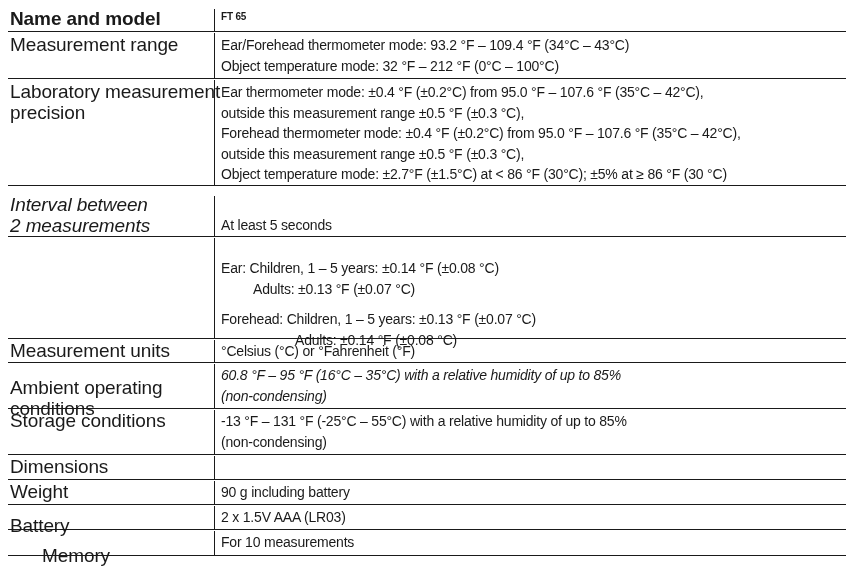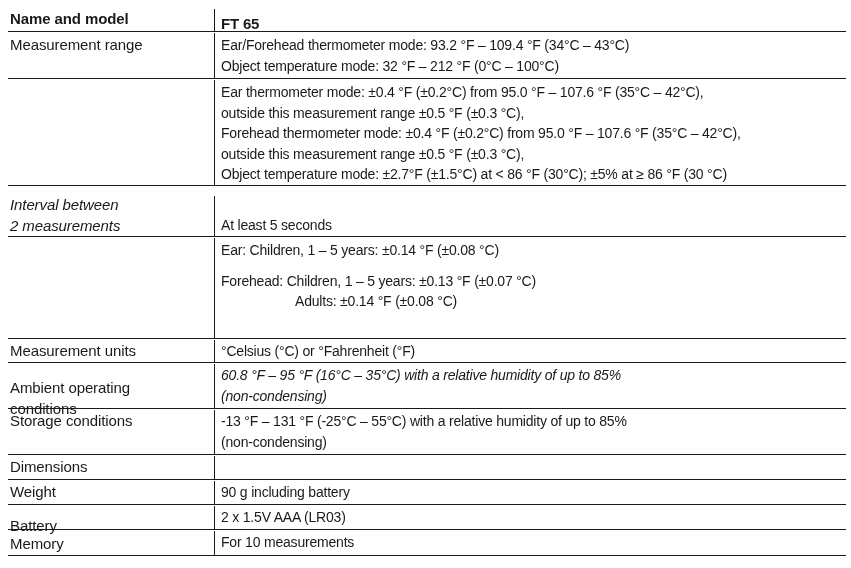--- a/index.html
+++ b/index.html
@@ -1,51 +1,55 @@
 <!DOCTYPE html>
 <html><head>
 <meta charset="utf-8">
 <style>
   html, body { margin:0; padding:0; background:#ffffff; }
   body { width:851px; height:568px; position:relative; overflow:hidden;
          font-family:"Liberation Sans", sans-serif; color:#1a1a1a; }
   .tbl { position:absolute; left:8px; top:0; width:838px; }
   .row { position:absolute; left:0; width:838px; }
   .row.hl { border-bottom:1.5px solid #1a1a1a; }
-  .lbl { position:absolute; left:2px; font-size:15px; line-height:20.5px; letter-spacing:-0.1px; }
+  .lbl { position:absolute; left:2px; font-size:19px; line-height:20.5px; letter-spacing:-0.1px; }
   .val { position:absolute; left:213px; font-size:14px; line-height:20.5px; letter-spacing:-0.2px; white-space:nowrap; }
   .vline { position:absolute; left:206px; width:1px; background:#1a1a1a; }
   .hdr { font-weight:bold; }
   .indent1 { padding-left:32px; }
   .indent2 { padding-left:74px; }
   .gap { height:10px; }
 </style>
 </head>
 <body>
 
 <div class="tbl">
 
   <div class="row hl" style="top:6px;height:25px;">
     <div class="lbl hdr" style="top:3px;">Name and model</div>
     <div class="vline" style="top:3px;height:22px;"></div>
-    <div class="val hdr" style="top:8px;font-size:15px;">FT 65</div>
+    <div class="val hdr" style="top:1px;font-size:10px;">FT 65</div>
   </div>
 
   <div class="row hl" style="top:33px;height:45px;">
     <div class="lbl" style="top:2px;">
       <div>Measurement range</div>
     </div>
     <div class="vline" style="top:0;height:45px;"></div>
     <div class="val" style="top:2px;">
       <div>Ear/Forehead thermometer mode: 93.2 °F – 109.4 °F (34°C – 43°C)</div>
       <div>Object temperature mode: 32 °F – 212 °F (0°C – 100°C)</div>
     </div>
   </div>
 
   <div class="row hl" style="top:80px;height:105px;">
+    <div class="lbl" style="top:2px;">
+      <div>Laboratory measurement</div>
+      <div>precision</div>
+    </div>
     <div class="vline" style="top:0;height:105px;"></div>
     <div class="val" style="top:2px;">
       <div>Ear thermometer mode: ±0.4 °F (±0.2°C) from 95.0 °F – 107.6 °F (35°C – 42°C),</div>
       <div>outside this measurement range ±0.5 °F (±0.3 °C),</div>
       <div>Forehead thermometer mode: ±0.4 °F (±0.2°C) from 95.0 °F – 107.6 °F (35°C – 42°C),</div>
       <div>outside this measurement range ±0.5 °F (±0.3 °C),</div>
       <div>Object temperature mode: ±2.7°F (±1.5°C) at &lt; 86 °F (30°C); ±5% at ≥ 86 °F (30 °C)</div>
     </div>
   </div>
 
@@ -55,22 +59,23 @@
       <div>2 measurements</div>
     </div>
     <div class="vline" style="top:2px;height:40px;"></div>
     <div class="val" style="top:21px;">
       <div>At least 5 seconds</div>
     </div>
   </div>
 
   <div class="row hl" style="top:238px;height:100px;">
     <div class="vline" style="top:0;height:100px;"></div>
-    <div class="val" style="top:2px;">
+    <div class="val" style="top:20px;">
       <div>Ear: Children, 1 – 5 years: ±0.14 °F (±0.08 °C)</div>
+      <div class="indent1">Adults: ±0.13 °F (±0.07 °C)</div>
       <div class="gap"></div>
       <div>Forehead: Children, 1 – 5 years: ±0.13 °F (±0.07 °C)</div>
       <div class="indent2">Adults: ±0.14 °F (±0.08 °C)</div>
     </div>
   </div>
 
   <div class="row hl" style="top:340px;height:22px;">
     <div class="lbl" style="top:1px;">
       <div>Measurement units</div>
     </div>
@@ -124,21 +129,21 @@
     <div class="lbl" style="top:10px;">
       <div>Battery</div>
     </div>
     <div class="vline" style="top:0;height:23px;"></div>
     <div class="val" style="top:1px;text-align:center;">
       <div>2 x 1.5V AAA (LR03)</div>
     </div>
   </div>
 
   <div class="row hl" style="top:531px;height:24px;">
-    <div class="lbl" style="top:3px;">
+    <div class="lbl" style="top:15px;margin-left:32px;">
       <div>Memory</div>
     </div>
     <div class="vline" style="top:0;height:24px;"></div>
     <div class="val" style="top:1px;">
       <div>For 10 measurements</div>
     </div>
   </div>
 
 </div>
 

